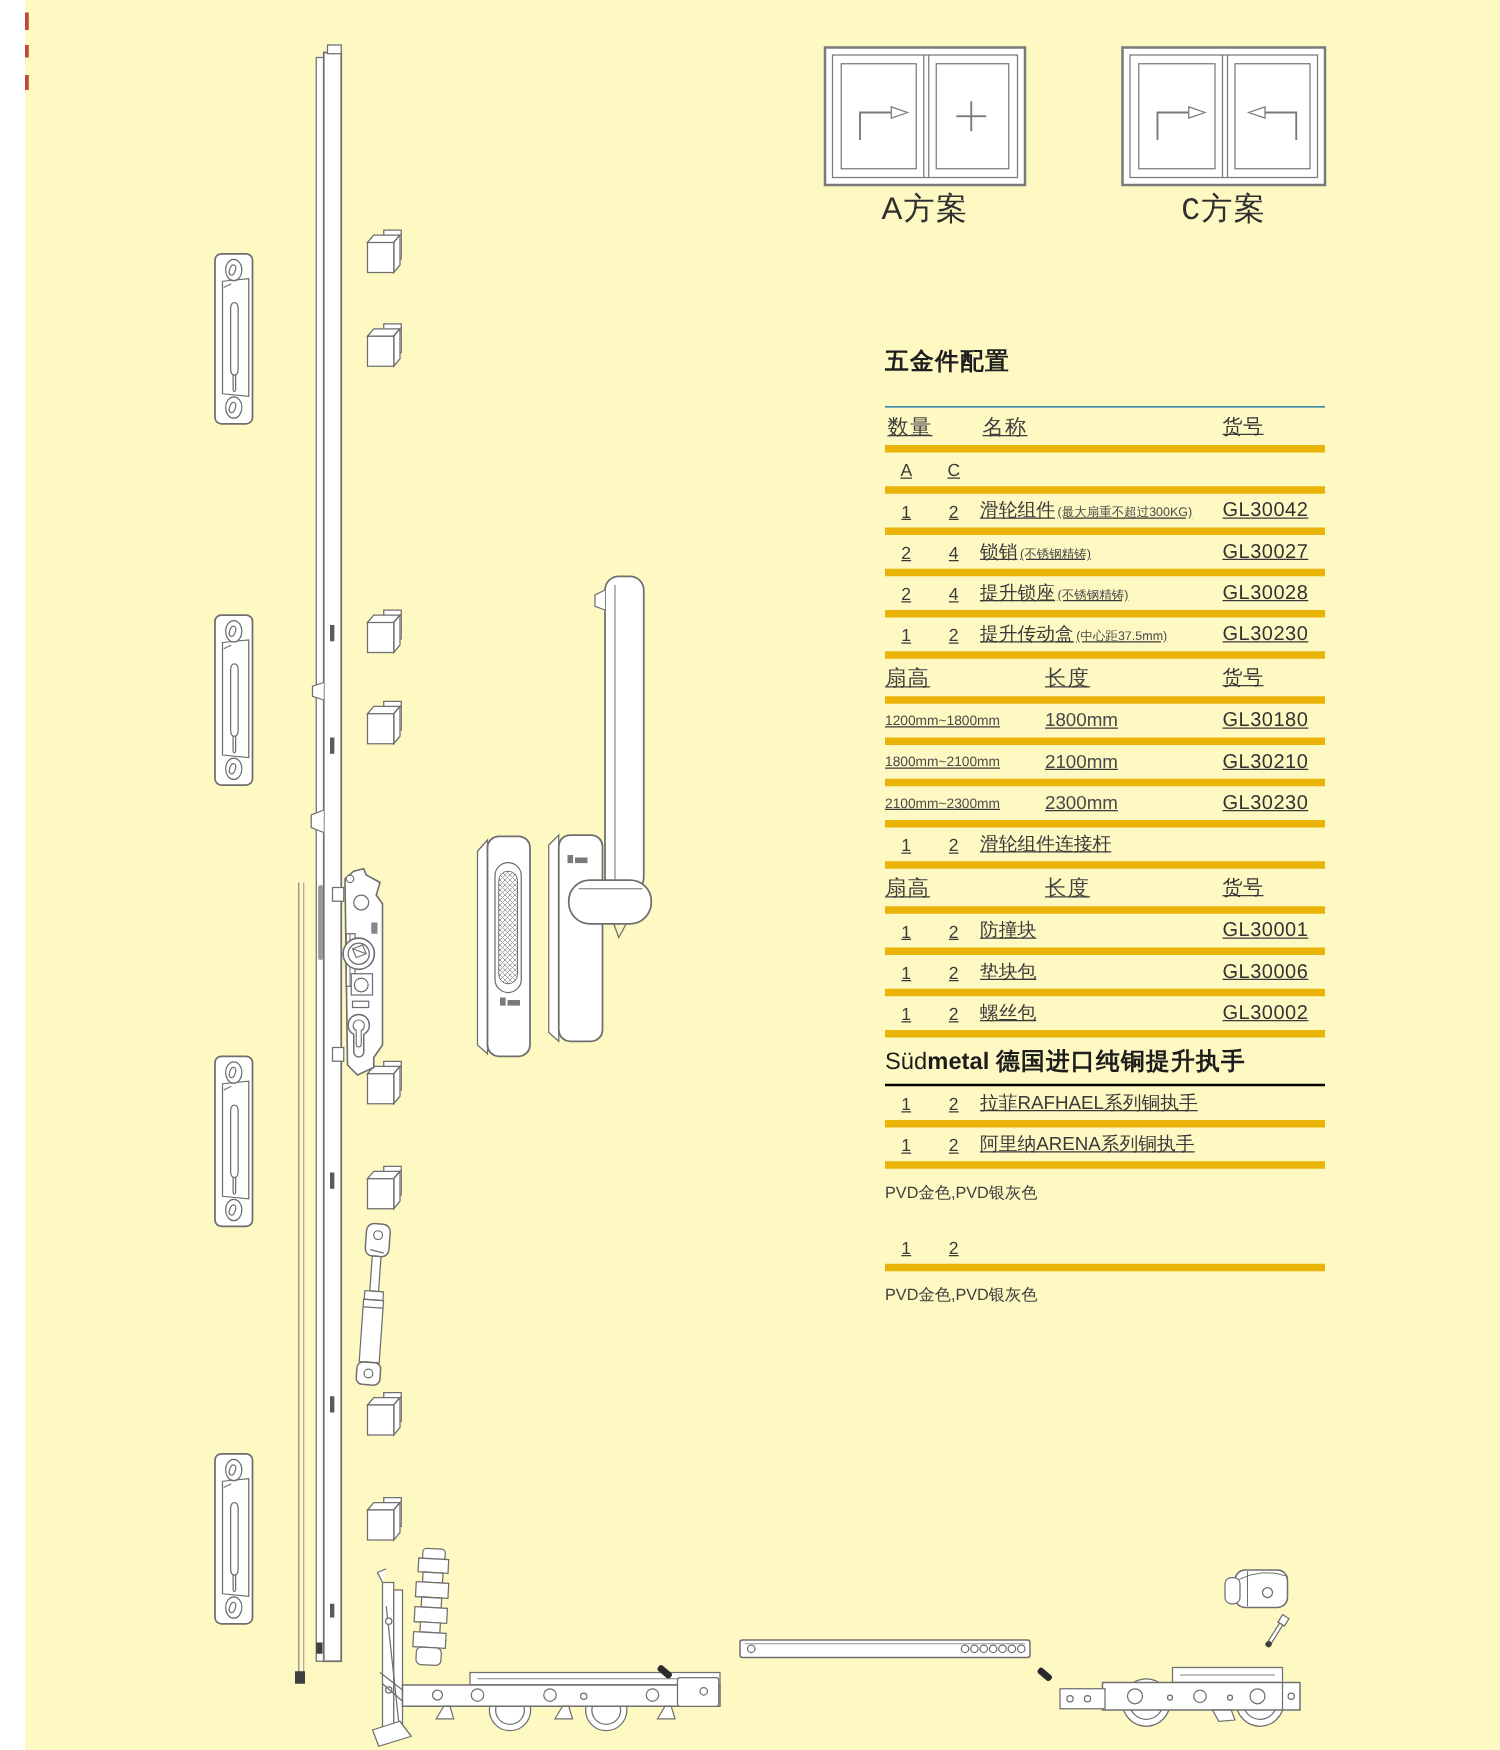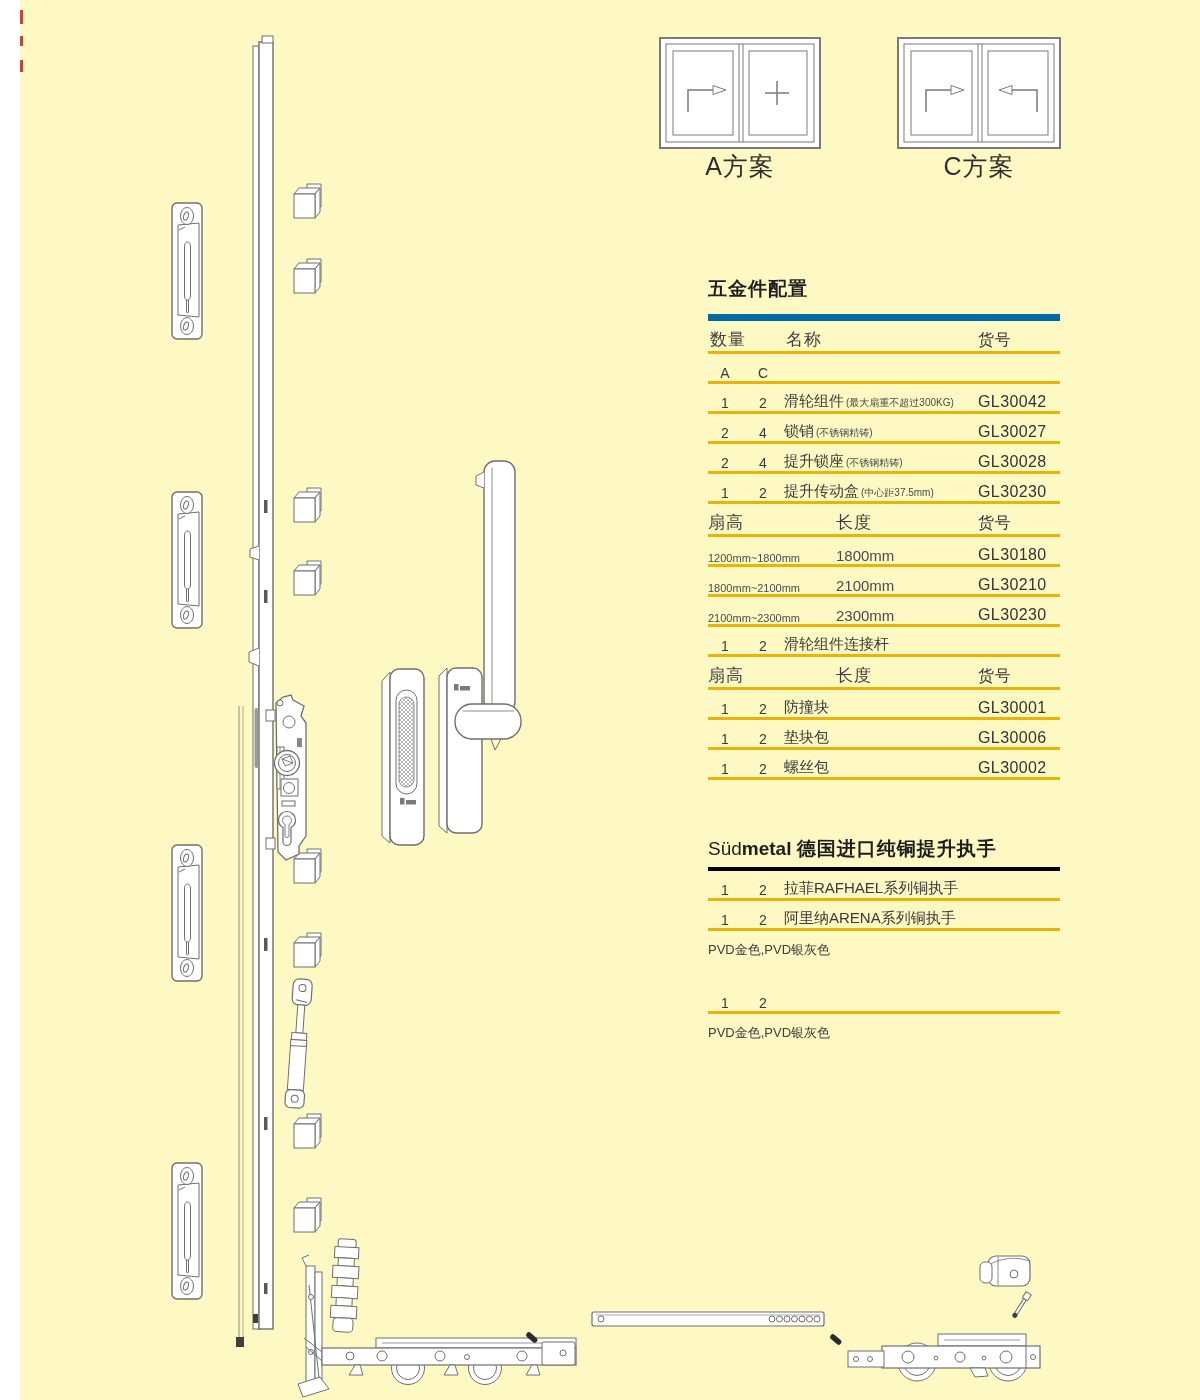--- a/index.html
+++ b/index.html
@@ -1,41 +1,41 @@
 <!DOCTYPE html>
 <html><head>
 <meta charset="utf-8">
 <style>
   html,body{margin:0;padding:0;background:#fff;}
   .canvas{position:relative;width:1200px;height:1400px;background:#fef9c3;overflow:hidden;
           font-family:"Liberation Sans","DejaVu Sans",sans-serif;color:#3a3a3a;margin-left:20px;}
   svg{position:absolute;left:0;top:0;}
   .scheme-label{position:absolute;top:150px;font-size:25px;color:#2f2f2f;text-align:center;letter-spacing:1px;}
   #label-a{left:640px;width:160px;}
-  #label-c{left:878px;width:162px;}
+  #label-c{left:878px;width:162px;font-family:Liberation Mono, monospace;}
 
   .tbl{position:absolute;left:688px;top:276px;width:352px;}
-  .tbl-title{font-size:19px;font-weight:bold;color:#1f1f1f;padding-bottom:12px;border-bottom:7px solid #0369a1;letter-spacing:1px;}
-  .row{display:flex;align-items:flex-end;min-height:27px;border-bottom:3px solid #eab308;font-size:15px;color:#3a3a3a;}
+  .tbl-title{font-size:19px;font-weight:bold;color:#1f1f1f;padding-bottom:23px;border-bottom:1px solid #0369a1;letter-spacing:1px;}
+  .row{display:flex;align-items:center;min-height:27px;border-bottom:6px solid #eab308;font-size:15px;color:#3a3a3a;text-decoration:underline;}
   .hdr{min-height:30px;font-size:17px;color:#3f3f3f;letter-spacing:1px;}
   .qty-hdr{width:76px;padding-left:2px;}
   .ca{width:34px;text-align:center;font-size:14px;}
   .cc{width:42px;text-align:center;font-size:14px;}
   .cn{flex:1;}
   .cg{width:82px;font-size:16px;letter-spacing:.4px;color:#333;}
   .note{font-size:10px;margin-left:2px;color:#4a4a4a;letter-spacing:0;}
   .ch{width:128px;font-size:11px;color:#4a4a4a;}
   .cl{flex:1;font-size:15px;color:#4a4a4a;}
   .ch-h{width:128px;}
   .cl-h{flex:1;}
 
   .sec{position:absolute;left:688px;width:352px;}
   #sec-brass{top:836px;}
   #sec-steel{top:984px;}
-  .sec-title{font-size:19px;color:#1d1d1d;padding-bottom:5px;border-bottom:4px solid #000000;white-space:nowrap;}
+  .sec-title{font-size:19px;color:#1d1d1d;padding-bottom:5px;border-bottom:2px solid #000000;white-space:nowrap;}
   .brand{letter-spacing:0;}
   .brand .b-light{font-weight:400;}
   .brand b{font-weight:700;}
   .sec-cn{font-weight:700;letter-spacing:1px;}
   .sec .row{font-size:15px;}
   .sec-note{font-size:13px;color:#3f3f3f;padding-top:10px;}
 </style>
 </head>
 <body>
 

